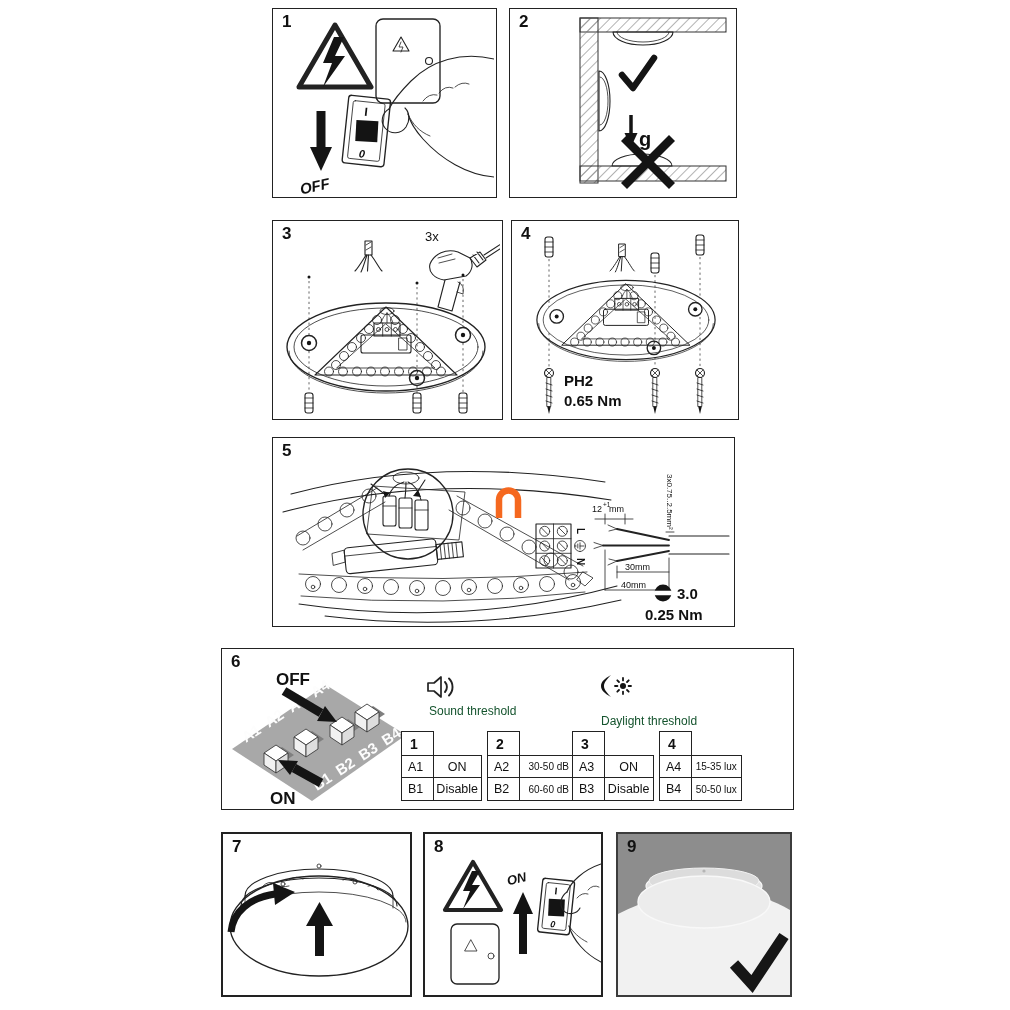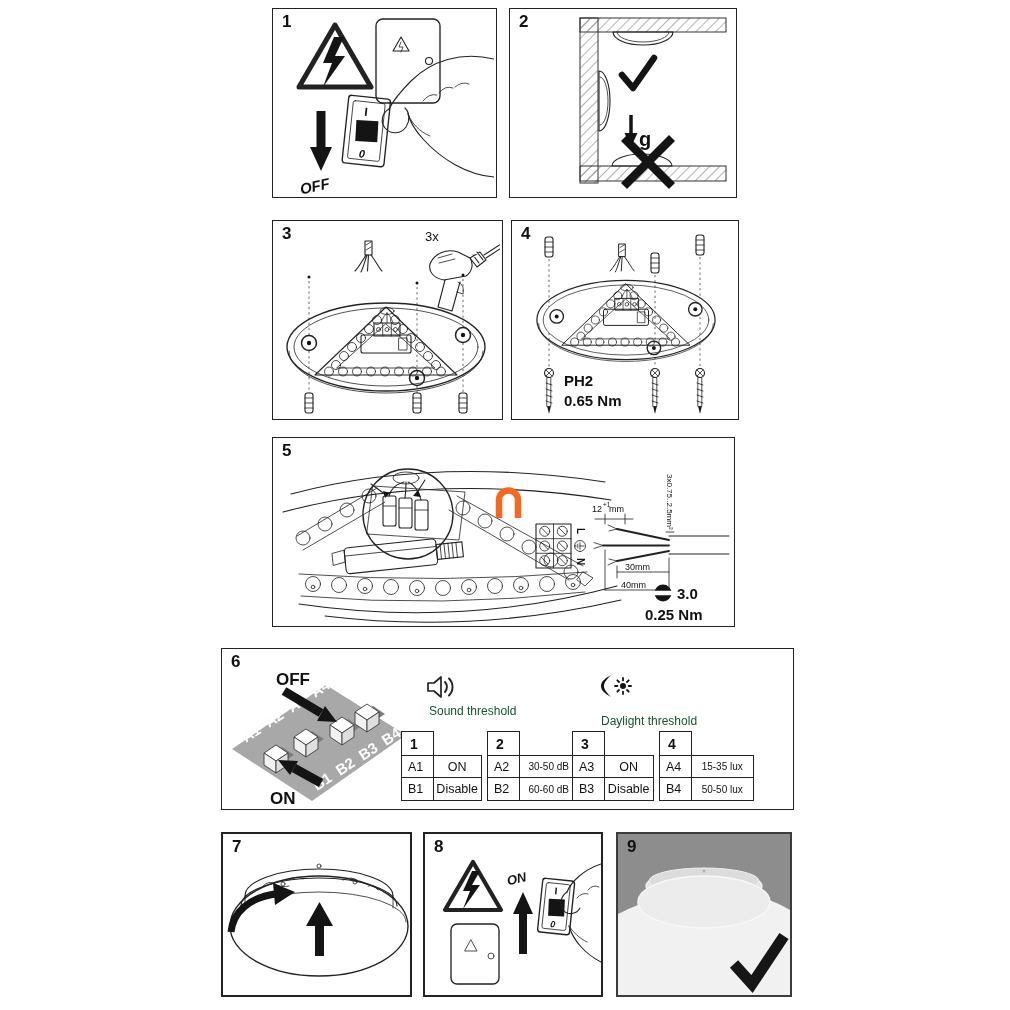--- a/index.html
+++ b/index.html
@@ -18,21 +18,21 @@
   .ti{font-style:italic}
   
   .p6-title{position:absolute;font-size:12px;color:#14532d;white-space:nowrap}
   .dtable{position:absolute;top:82px;font-family:"Liberation Sans",sans-serif}
   .dtable .th{width:33px;height:25px;border:1.3px solid #222;box-sizing:border-box;
               display:flex;align-items:center;padding-left:8px;font-weight:bold;font-size:14px;background:#fff}
   .dtable .row{display:flex;margin-top:-1.3px}
   .cell{border:1.3px solid #222;height:24px;display:flex;align-items:center;box-sizing:border-box;background:#fff}
   .k{width:33px;padding-left:6px;font-size:12.5px}
   .v{margin-left:-1.3px;justify-content:center;font-size:12.5px}
-  .t1 .v{width:49px}.t2 .v{width:60px}.t3 .v{width:50px}.t4 .v{width:63px}
+  .t1 .v{width:49px}.t2 .v{width:60px}.t3 .v{width:50px}.t4 .v{width:51px}
   .small .v{font-size:10px}
 </style>
 </head>
 <body>
 
 <div class="stage">
 
   <div class="panel" id="panel1" style="left:272px;top:8px;width:225px;height:190px">
     <span class="num">1</span>
     <svg width="221" height="186" viewBox="0 0 221 186">

